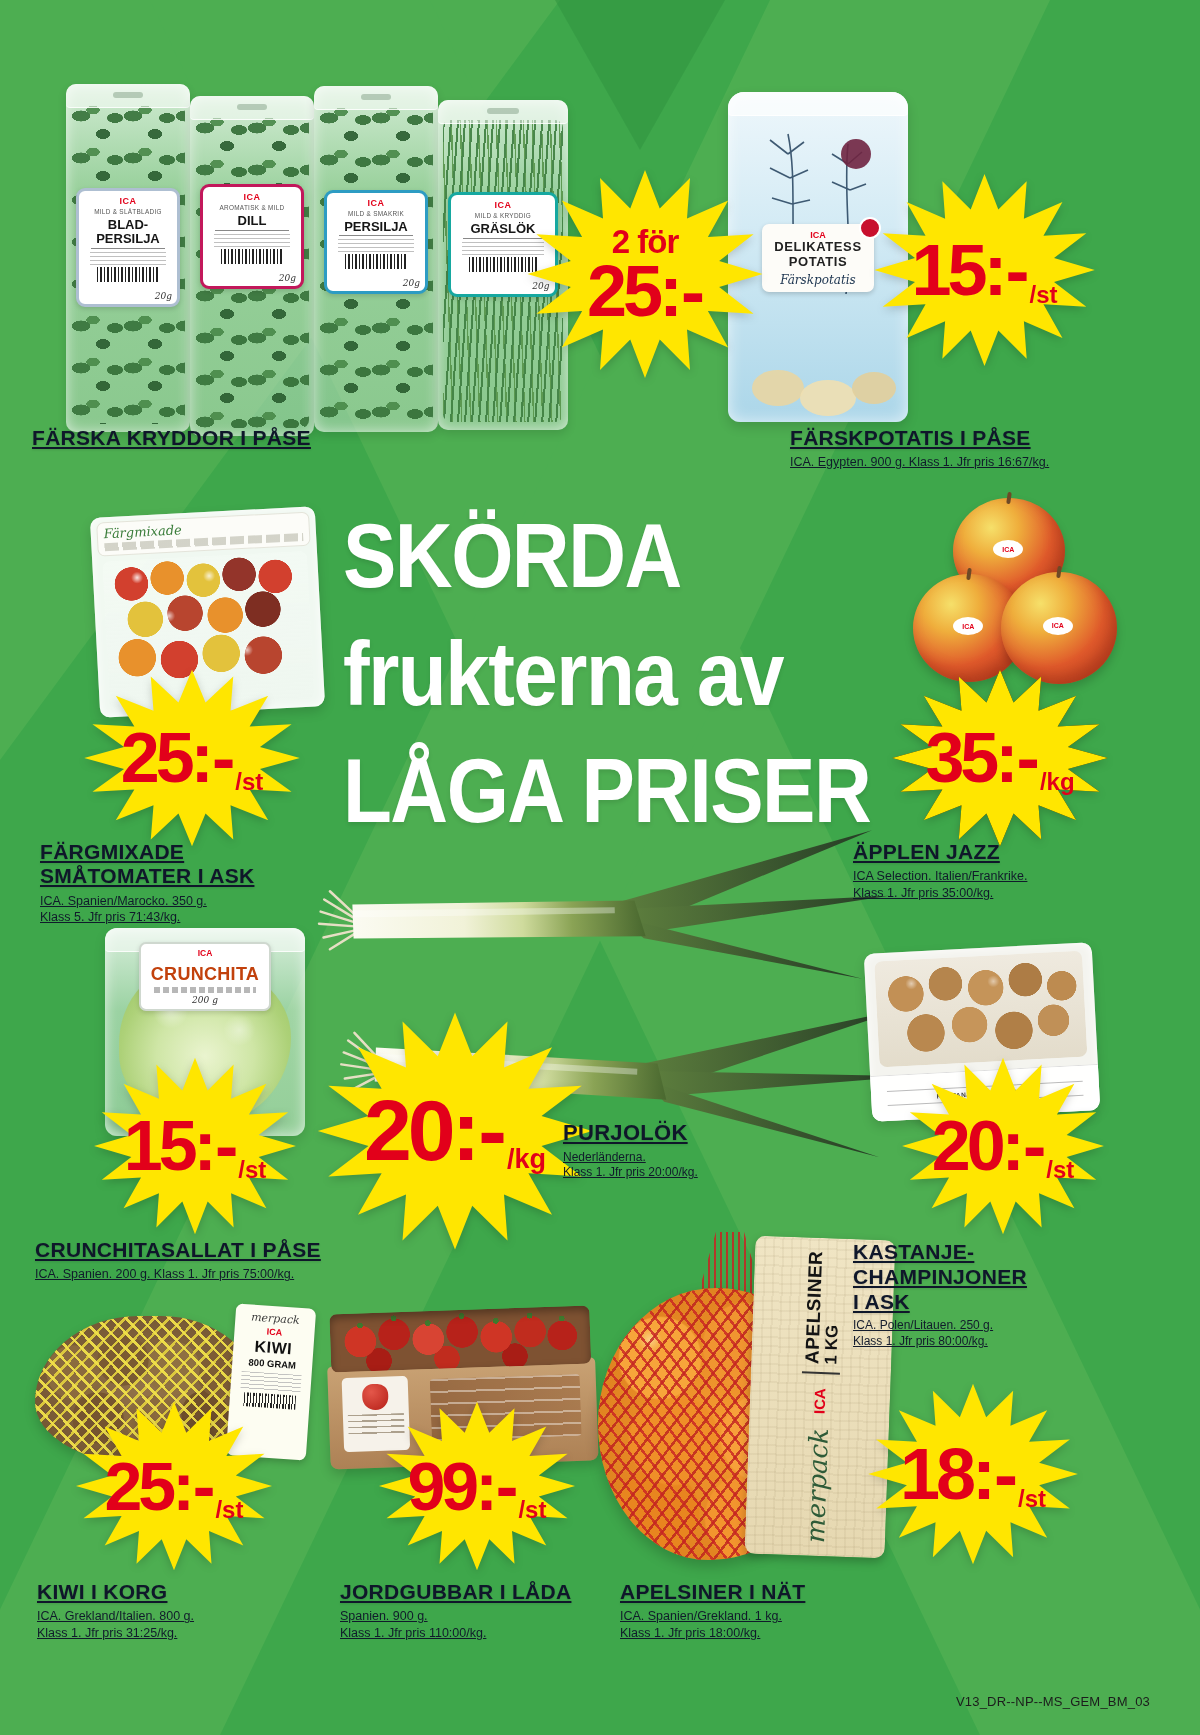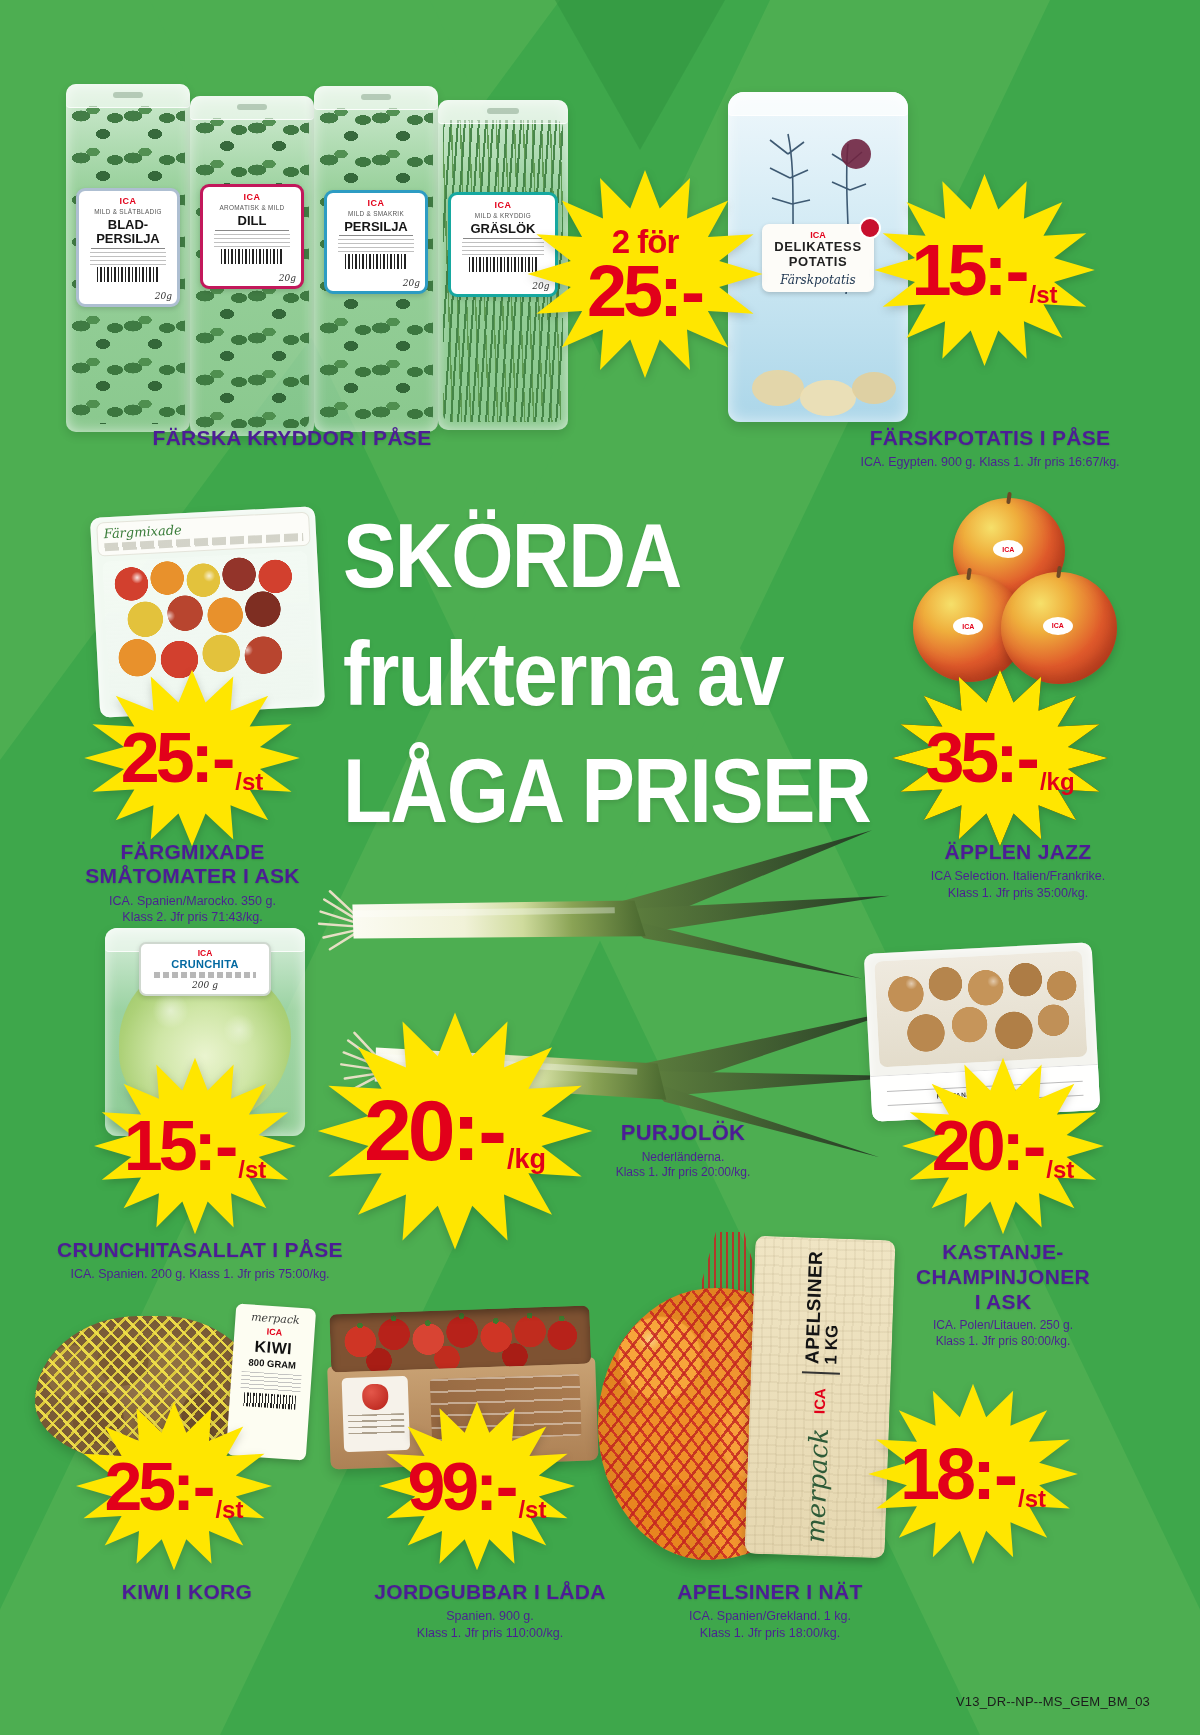--- a/index.html
+++ b/index.html
@@ -97,21 +97,21 @@
     box-shadow:inset 0 0 14px rgba(255,255,255,.7),0 5px 12px rgba(0,0,0,.13);}
   .lettuce-head{position:absolute;left:14px;right:14px;top:34px;bottom:12px;
     border-radius:46% 54% 50% 50%/52% 48% 55% 45%;
     background:
       radial-gradient(circle 16px at 30% 30%,rgba(255,255,255,.5),transparent 18px),
       radial-gradient(circle 14px at 70% 42%,rgba(255,255,255,.4),transparent 16px),
       radial-gradient(circle at 50% 58%,#eaf4cf 0%,#cfe6a6 38%,#add178 66%,#90bf5e 100%);}
   .lettuce-label{position:absolute;left:17%;top:14px;width:66%;background:#fff;border:2px solid #cfd8cf;border-radius:7px;
     padding:4px 3px;text-align:center;box-shadow:0 2px 5px rgba(0,0,0,.15);z-index:2;}
   .ll-brand{color:#E2001A;font-weight:bold;font-size:8.5px;}
-  .ll-name{font-size:11px;font-weight:bold;color:#0369a1;margin-top:0;letter-spacing:.3px;}
+  .ll-name{font-size:18px;font-weight:bold;color:#c2410c;margin-top:6px;letter-spacing:.3px;}
   .ll-dash{height:6px;margin:2px 10px;background:repeating-linear-gradient(90deg,#999 0 6px,transparent 6px 9px);opacity:.7;}
   .ll-weight{font-size:9px;font-style:italic;font-family:"DejaVu Serif",serif;color:#333;}
 
   
   .mush-tray{position:absolute;left:868px;top:948px;width:228px;height:168px;transform:rotate(-3deg);
     border-radius:10px;background:#f4f4ef;box-shadow:inset 0 0 10px rgba(255,255,255,.9),0 5px 12px rgba(0,0,0,.15);}
   .mush-fill{position:absolute;left:10px;right:10px;top:8px;height:106px;border-radius:8px;background-repeat:no-repeat;
     background-image:
       radial-gradient(circle 5px at 36px 24px,rgba(255,255,255,.55),transparent 6px),
       radial-gradient(circle 5px at 118px 26px,rgba(255,255,255,.5),transparent 6px),
@@ -226,21 +226,21 @@
   .burst>svg{position:absolute;inset:0;width:100%;height:100%;filter:drop-shadow(0 3px 4px rgba(0,0,0,.18));}
   .burst-inner{position:relative;text-align:center;color:#E2001A;z-index:1;}
   .price-prefix{font-size:33px;font-weight:bold;letter-spacing:-1px;margin-bottom:-4px;}
   .price-main{font-weight:bold;letter-spacing:-4px;line-height:.95;white-space:nowrap;}
   .price-suffix{letter-spacing:-2px;}
   .price-unit{font-size:24px;font-weight:bold;letter-spacing:0;display:inline-block;transform:translateY(8px);margin-left:2px;}
   .fs70 .price-main{font-size:70px;} .fs72 .price-main{font-size:72px;} .fs68 .price-main{font-size:68px;}
   .fs84 .price-main{font-size:86px;} .fs84 .price-unit{font-size:27px;}
 
   
-  .txt{position:absolute;z-index:6;color:#4c1d95;text-align:center;}
+  .txt{position:absolute;z-index:6;color:#0f172a;text-align:left;text-decoration:underline;}
   .p-title{font-weight:bold;font-size:21px;letter-spacing:.3px;line-height:1.16;
     text-shadow:0 1px 2px rgba(0,0,0,.12);}
   .p-details{font-size:12.5px;line-height:1.3;margin-top:4px;opacity:.97;}
   .headline{position:absolute;left:343px;top:498px;z-index:3;color:#fff;font-weight:bold;
     font-size:80px;line-height:1.3;letter-spacing:-1.5px;transform:scale(1,1.13);transform-origin:top left;
     text-shadow:0 2px 4px rgba(0,0,0,.1);}
   .footer-code{position:absolute;right:50px;bottom:26px;z-index:6;font-size:13px;color:#1c1c1c;letter-spacing:.2px;}
 </style>
 </head>
 <body>
@@ -563,21 +563,21 @@
     <div class="p-details">ICA. Egypten. 900 g. Klass 1. Jfr pris 16:67/kg.</div>
   </div>
 
   <div class="txt" style="left:40px;top:840px;width:305px;">
     <div class="p-title">
       <div>FÄRGMIXADE</div>
       <div>SMÅTOMATER I ASK</div>
     </div>
     <div class="p-details">
       <div>ICA. Spanien/Marocko. 350 g.</div>
-      <div>Klass 2. Jfr pris 71:43/kg.</div>
+      <div>Klass 5. Jfr pris 71:43/kg.</div>
     </div>
   </div>
 
   <div class="txt" style="left:853px;top:840px;width:330px;">
     <div class="p-title">ÄPPLEN JAZZ</div>
     <div class="p-details">
       <div>ICA Selection. Italien/Frankrike.</div>
       <div>Klass 1. Jfr pris 35:00/kg.</div>
     </div>
   </div>
@@ -602,20 +602,24 @@
       <div>I ASK</div>
     </div>
     <div class="p-details" style="font-size:12px;">
       <div>ICA. Polen/Litauen. 250 g.</div>
       <div>Klass 1. Jfr pris 80:00/kg.</div>
     </div>
   </div>
 
   <div class="txt" style="left:37px;top:1580px;width:300px;">
     <div class="p-title">KIWI I KORG</div>
+    <div class="p-details">
+      <div>ICA. Grekland/Italien. 800 g.</div>
+      <div>Klass 1. Jfr pris 31:25/kg.</div>
+    </div>
   </div>
 
   <div class="txt" style="left:340px;top:1580px;width:300px;">
     <div class="p-title">JORDGUBBAR I LÅDA</div>
     <div class="p-details">
       <div>Spanien. 900 g.</div>
       <div>Klass 1. Jfr pris 110:00/kg.</div>
     </div>
   </div>
 

